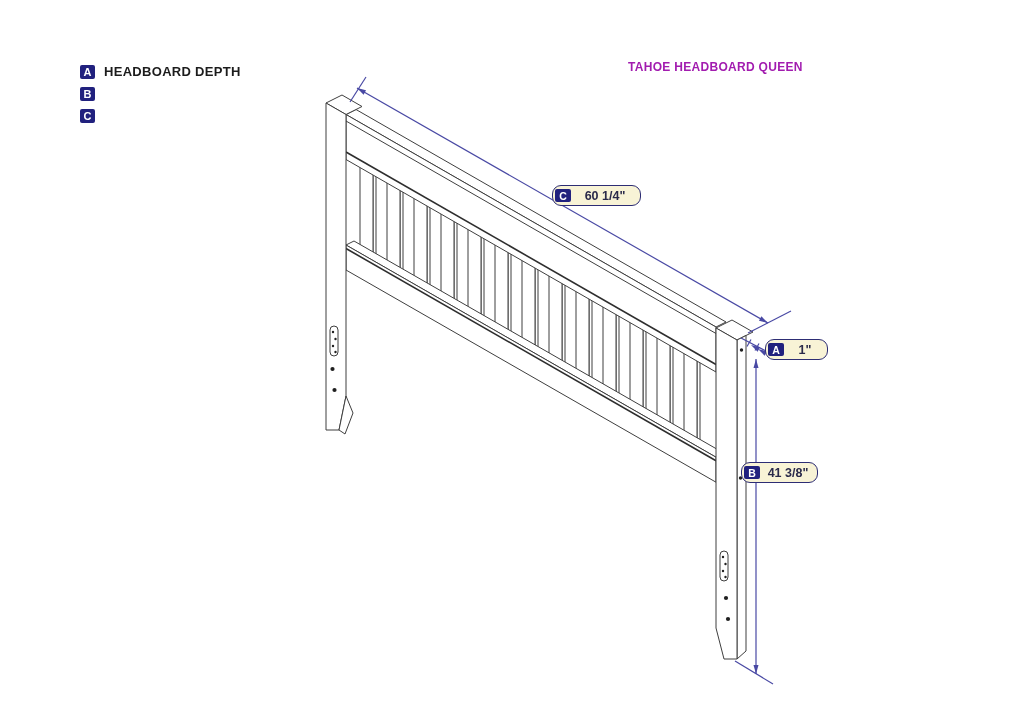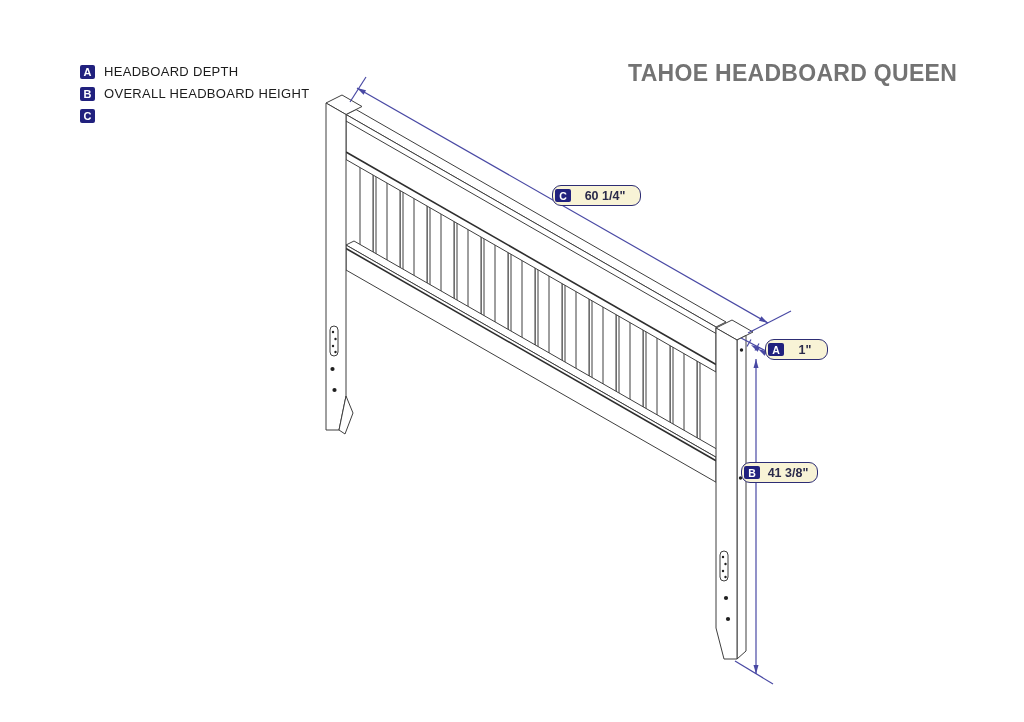--- a/index.html
+++ b/index.html
@@ -9,27 +9,27 @@
   }
   
   .legend{position:absolute;left:80px;top:64px;}
   .legend-row{display:flex;align-items:center;height:15px;margin-bottom:7px;}
   .badge{
     display:flex;align-items:center;justify-content:center;
     width:15px;height:14px;background:#21217e;color:#fff;
     font-size:11px;font-weight:bold;border-radius:2px;flex:0 0 auto;
   }
   .legend-label{
-    margin-left:9px;font-size:13px;font-weight:normal;color:#1c1c1c;
+    margin-left:9px;font-size:13px;font-weight:bold;color:#1c1c1c;
     letter-spacing:0.3px;white-space:nowrap;
   }
   
   .title{
     position:absolute;left:628px;top:60px;width:380px;
-    font-size:23px;font-weight:bold;color:#737373;letter-spacing:0.3px;white-space:nowrap;
+    font-size:12px;font-weight:bold;color:#a21caf;letter-spacing:0.3px;white-space:nowrap;
   }
   
   svg.draw{position:absolute;left:0;top:0;}
   .face{fill:#ffffff;stroke:#3f3f3f;stroke-width:1;stroke-linejoin:round;}
   .edge{stroke:#3f3f3f;stroke-width:1;fill:none;}
   .edge-heavy{stroke:#2e2e2e;stroke-width:1.6;fill:none;}
   .hole{fill:#1f1f1f;stroke:none;}
   .dim{stroke:#4949a4;stroke-width:1.2;fill:none;}
   .dim-arrow{fill:#4949a4;stroke:none;}
   
@@ -47,21 +47,20 @@
 
 <div class="canvas">
 
   <div class="legend">
     <div class="legend-row">
       <span class="badge">A</span>
       <span class="legend-label">HEADBOARD DEPTH</span>
     </div>
     <div class="legend-row">
       <span class="badge">B</span>
-      <span class="legend-label">OVERALL HEADBOARD HEIGHT</span>
     </div>
     <div class="legend-row">
       <span class="badge">C</span>
     </div>
   </div>
 
   <div class="title">TAHOE HEADBOARD QUEEN</div>
 
   <svg class="draw" width="1024" height="722" viewBox="0 0 1024 722">
 

